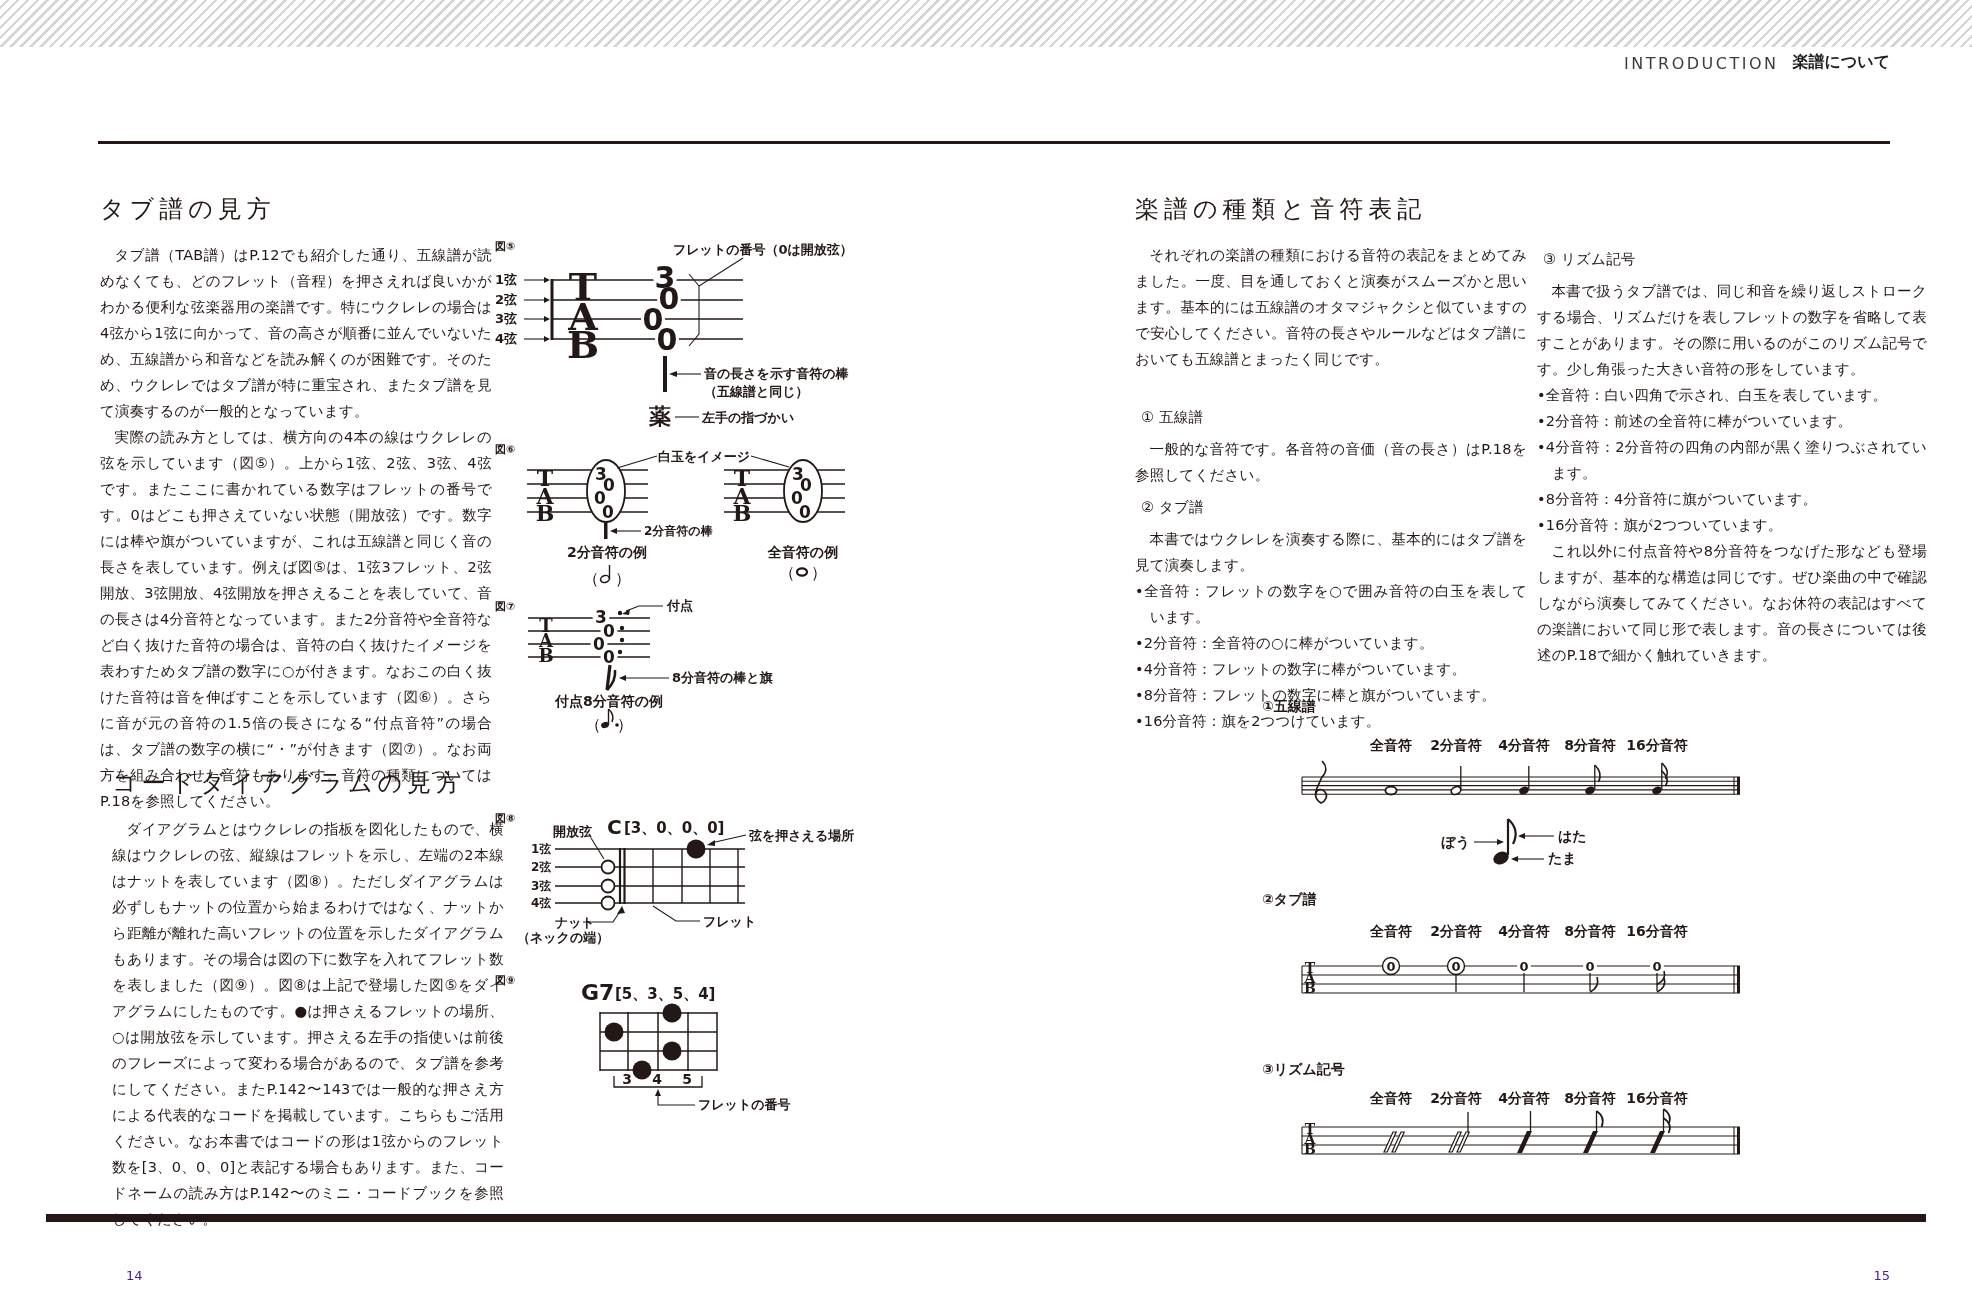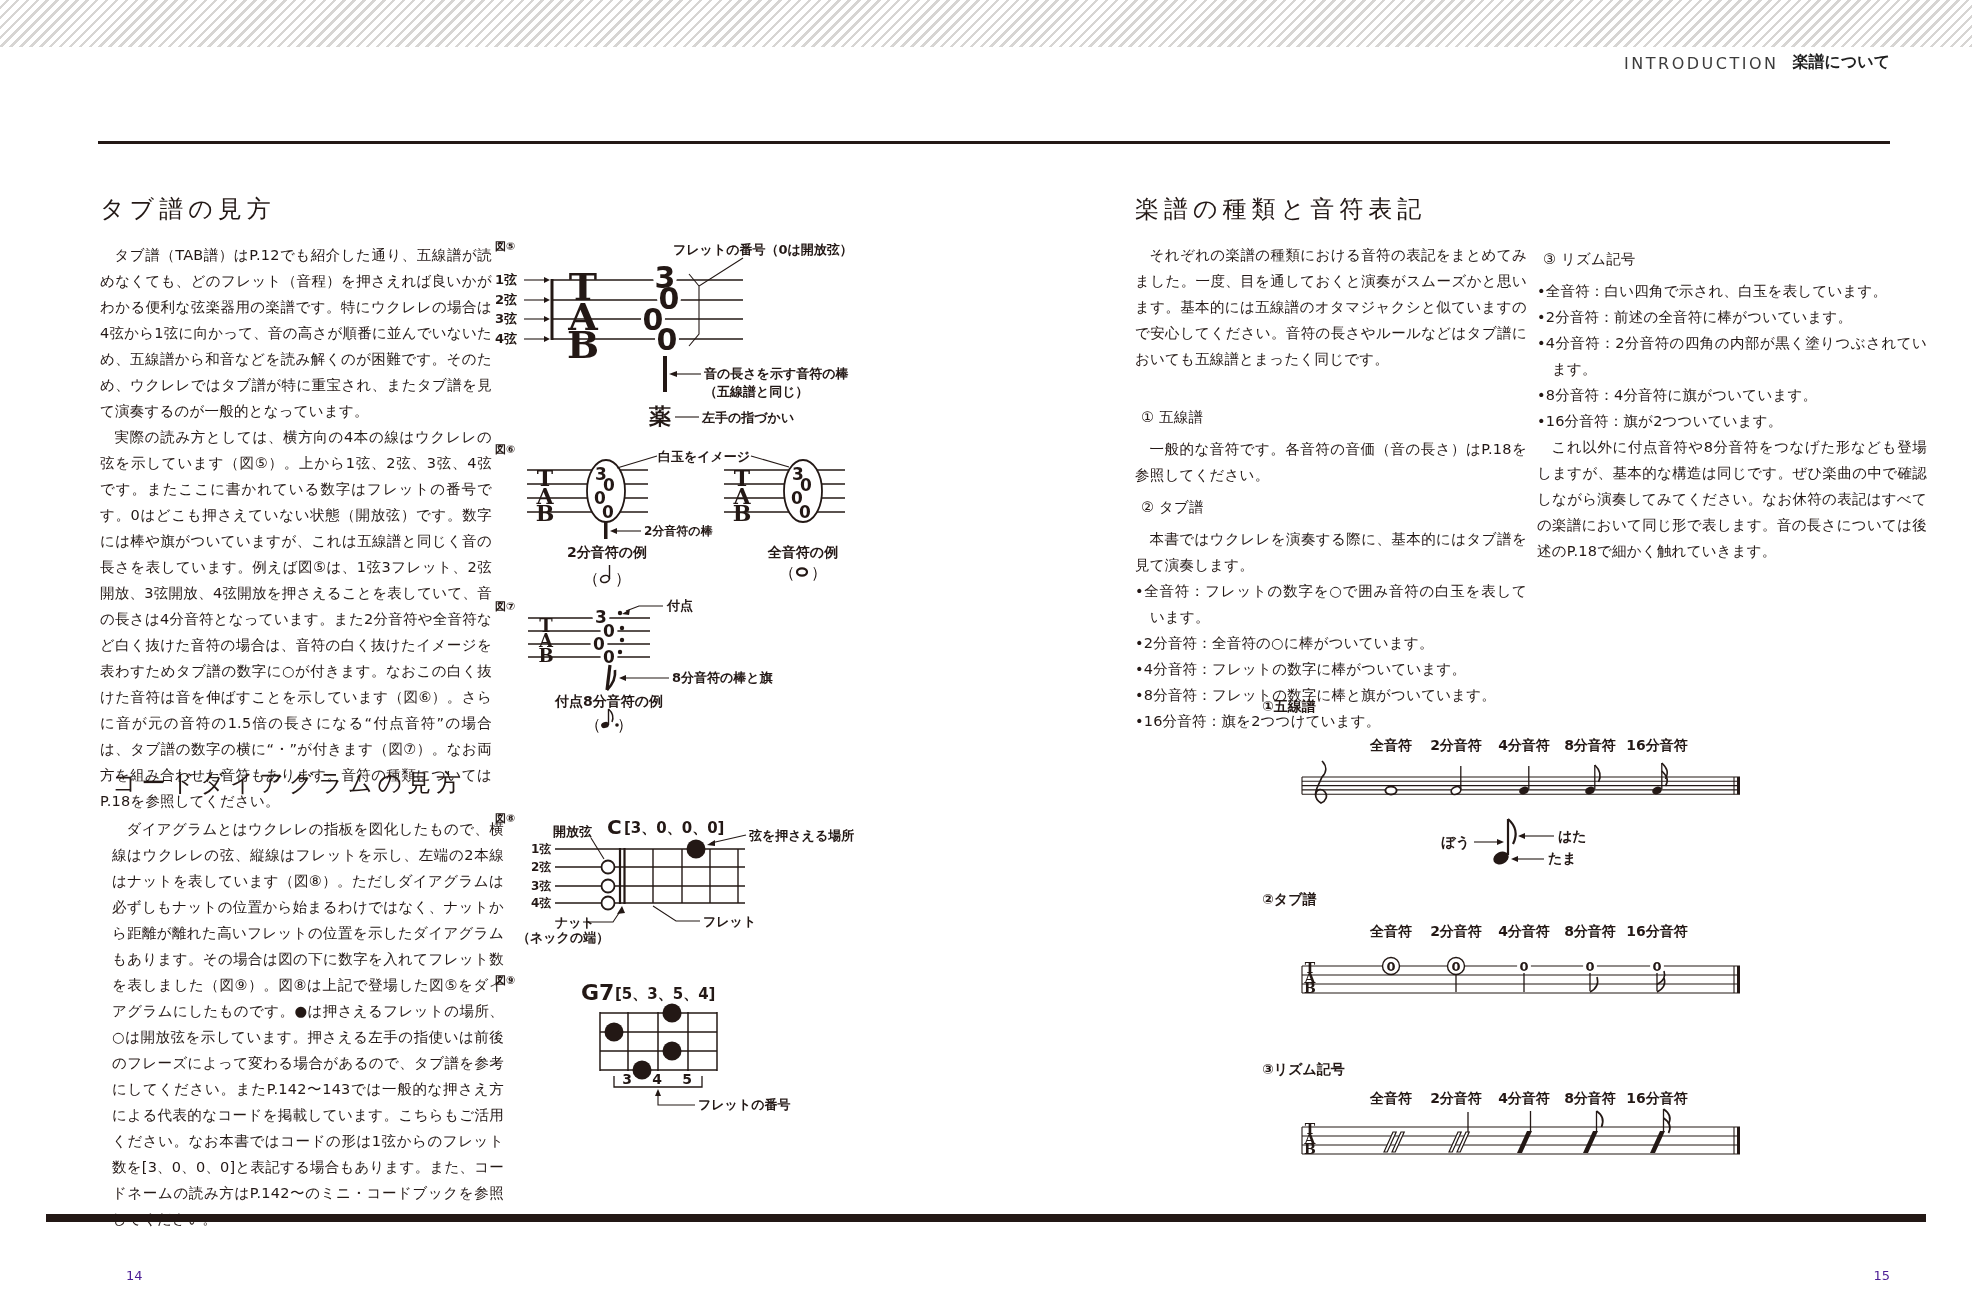--- a/index.html
+++ b/index.html
@@ -310,20 +310,21 @@
     <p class="body">本書ではウクレレを演奏する際に、基本的にはタブ譜を見て演奏します。</p>
     <p class="bullet">•全音符：フレットの数字を○で囲み音符の白玉を表しています。</p>
     <p class="bullet">•2分音符：全音符の○に棒がついています。</p>
     <p class="bullet">•4分音符：フレットの数字に棒がついています。</p>
     <p class="bullet">•8分音符：フレットの数字に棒と旗がついています。</p>
     <p class="bullet">•16分音符：旗を2つつけています。</p>
   </div>
 
   <div class="col" style="left:1537px;top:240px;width:390px">
     <p class="noind">③ リズム記号</p>
+    <p class="body">本書で扱うタブ譜では、同じ和音を繰り返しストロークする場合、リズムだけを表しフレットの数字を省略して表すことがあります。その際に用いるのがこのリズム記号です。少し角張った大きい音符の形をしています。</p>
     <p class="bullet">•全音符：白い四角で示され、白玉を表しています。</p>
     <p class="bullet">•2分音符：前述の全音符に棒がついています。</p>
     <p class="bullet">•4分音符：2分音符の四角の内部が黒く塗りつぶされています。</p>
     <p class="bullet">•8分音符：4分音符に旗がついています。</p>
     <p class="bullet">•16分音符：旗が2つついています。</p>
     <p class="body">これ以外に付点音符や8分音符をつなげた形なども登場しますが、基本的な構造は同じです。ぜひ楽曲の中で確認しながら演奏してみてください。なお休符の表記はすべての楽譜において同じ形で表します。音の長さについては後述のP.18で細かく触れていきます。</p>
   </div>
 
   <svg style="left:1258px;top:695px" width="520" height="195" viewBox="0 0 520 195">
     <text x="4" y="16" class="t14">①五線譜</text>

